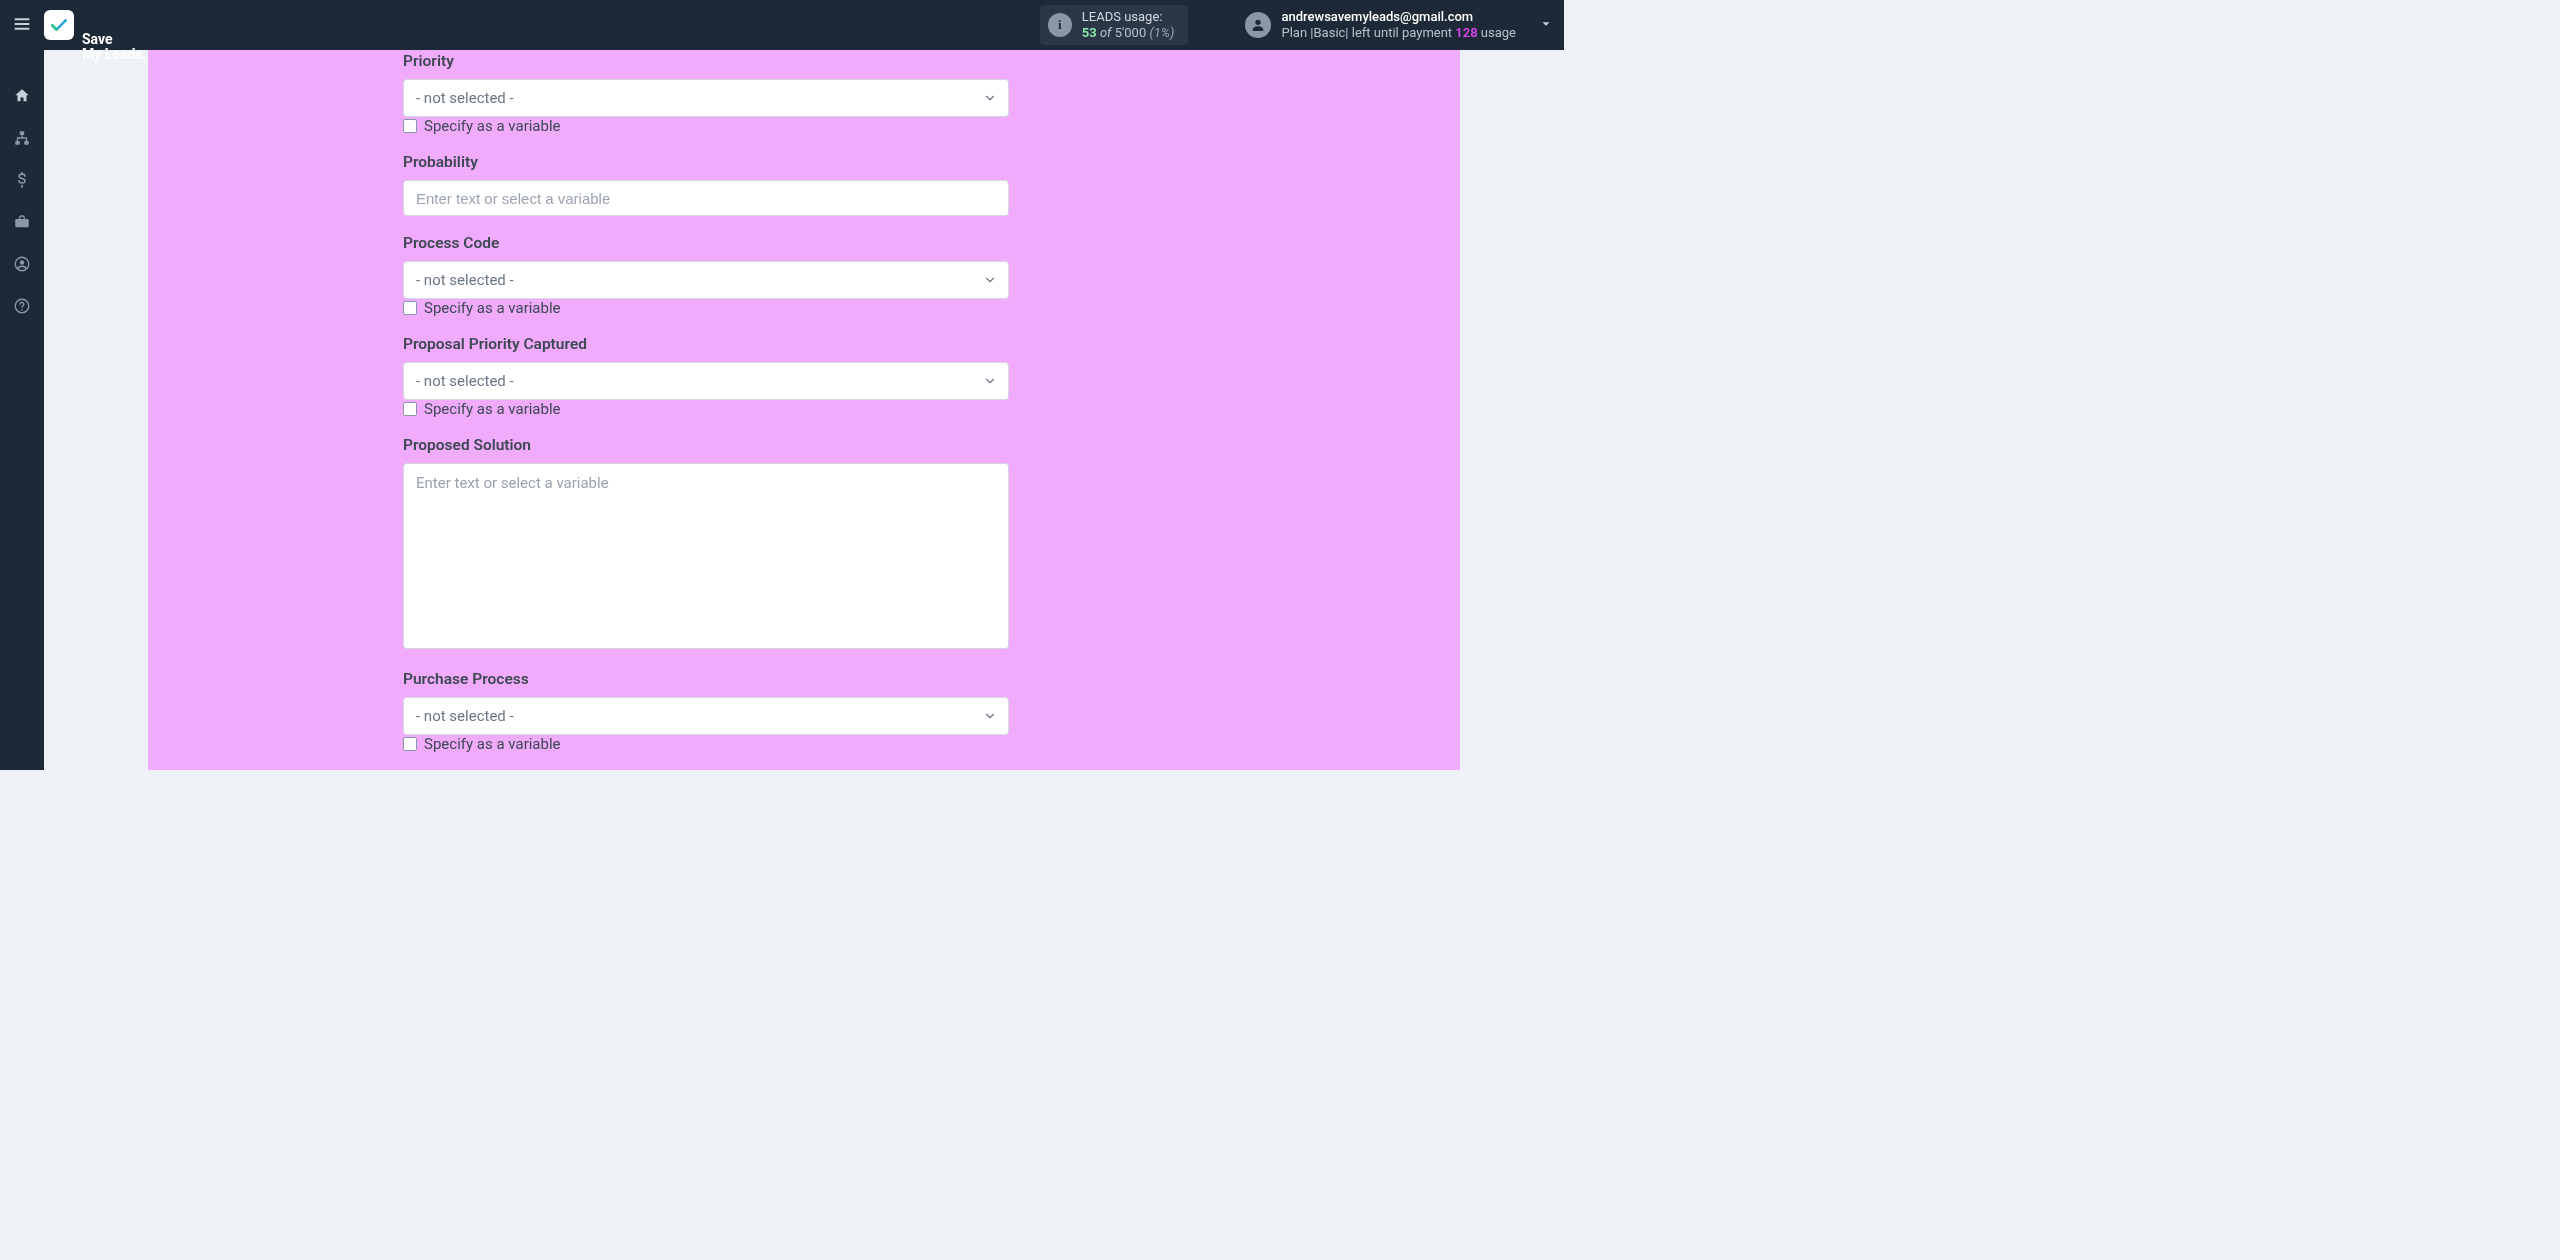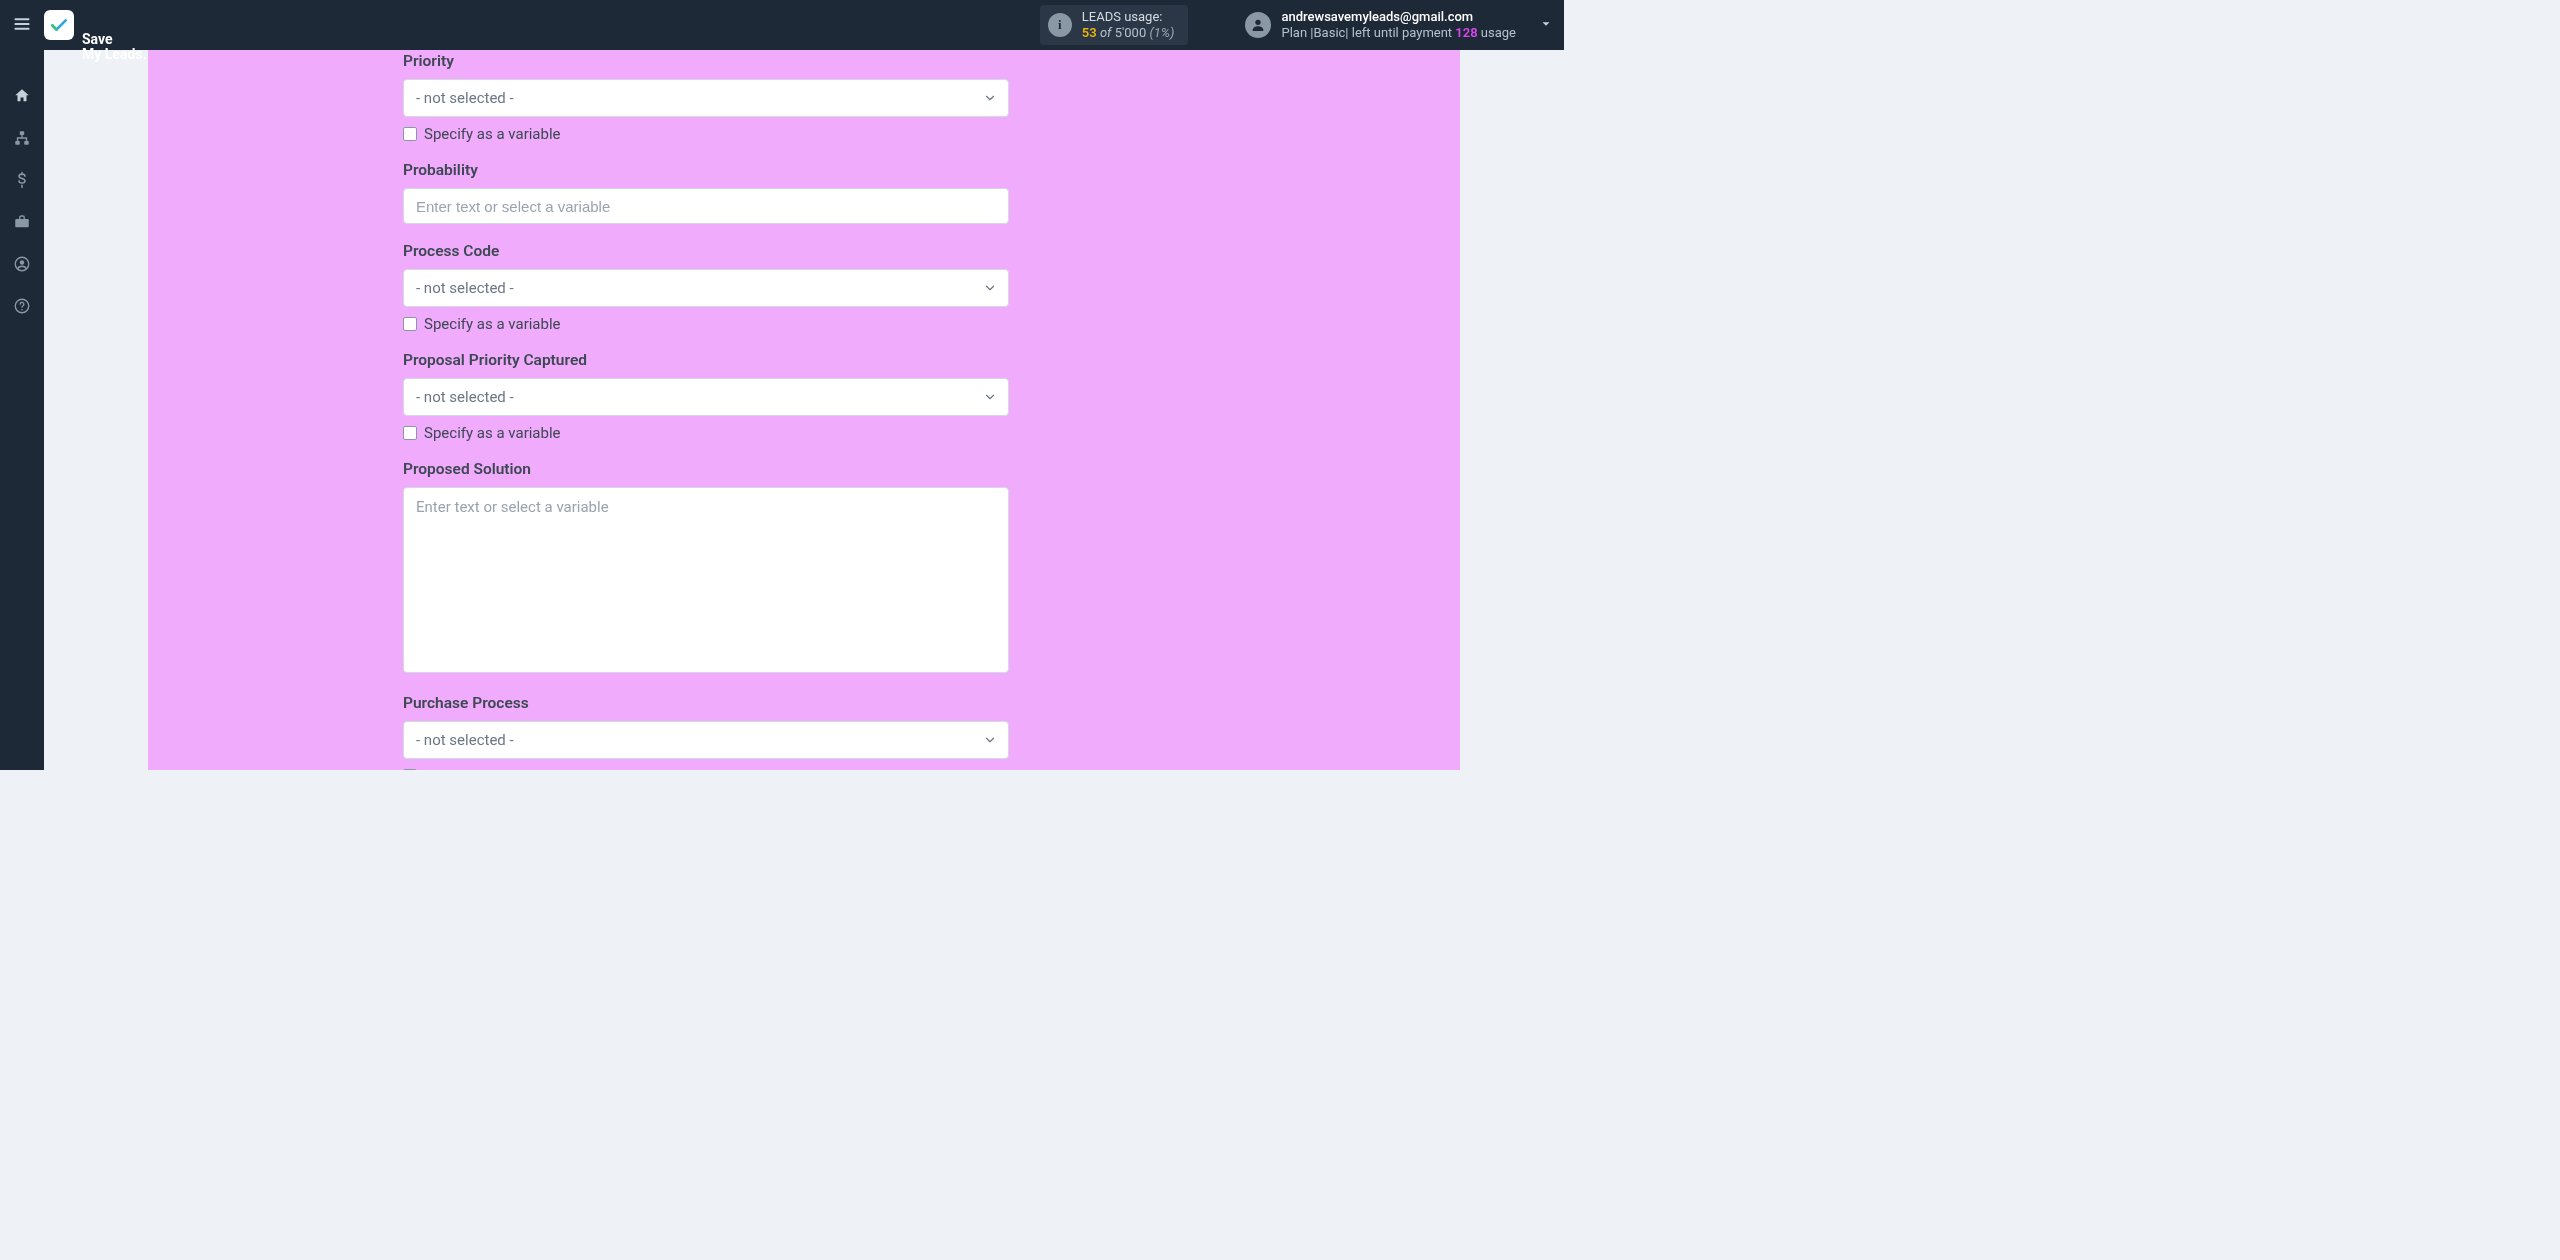--- a/index.html
+++ b/index.html
@@ -57,21 +57,21 @@
     font-size: 13px;
     line-height: 1.25;
   }
   .usage-box .info-circle {
     width: 24px; height: 24px; border-radius: 50%;
     background: #8a97a5; display: flex; align-items: center; justify-content: center;
     color: #1d2937; font-weight: 700; font-family: Georgia, serif;
   }
   .usage-top { color: #d3dbe3; }
   .usage-bottom { color: #b6c0cb; }
-  .usage-bottom .used { color: #eab308; font-weight: 600; }
+  .usage-bottom .used { color: #86efac; font-weight: 600; }
   .usage-bottom .of { font-style: italic; }
   .usage-bottom .pct { font-style: italic; color: #9aa6b2; }
   .user-box {
     display: flex; align-items: center; gap: 10px;
     padding-right: 12px; cursor: pointer;
     font-size: 13px; line-height: 1.25; padding-left: 43px;
   }
   .avatar {
     width: 26px; height: 26px; border-radius: 50%;
     background: #8a97a5; display: flex; align-items: center; justify-content: center;
@@ -162,21 +162,21 @@
   .text-input::placeholder, .textarea::placeholder { color: #9aa3af; }
   .textarea {
     height: 186px;
     padding: 10px 12px;
     resize: none;
     outline: none;
     font-family: inherit;
   }
   .checkbox-row {
     display: flex; align-items: center; gap: 7px;
-    margin-top: 8px;
+    margin-top: 0;
     cursor: pointer;
   }
   .checkbox {
     width: 14px; height: 14px;
     border: 1.4px solid #8a97a5;
     border-radius: 2px;
     background: #fff;
   }
   .checkbox-label { color: #3d4852; font-size: 15px; }
 </style>

